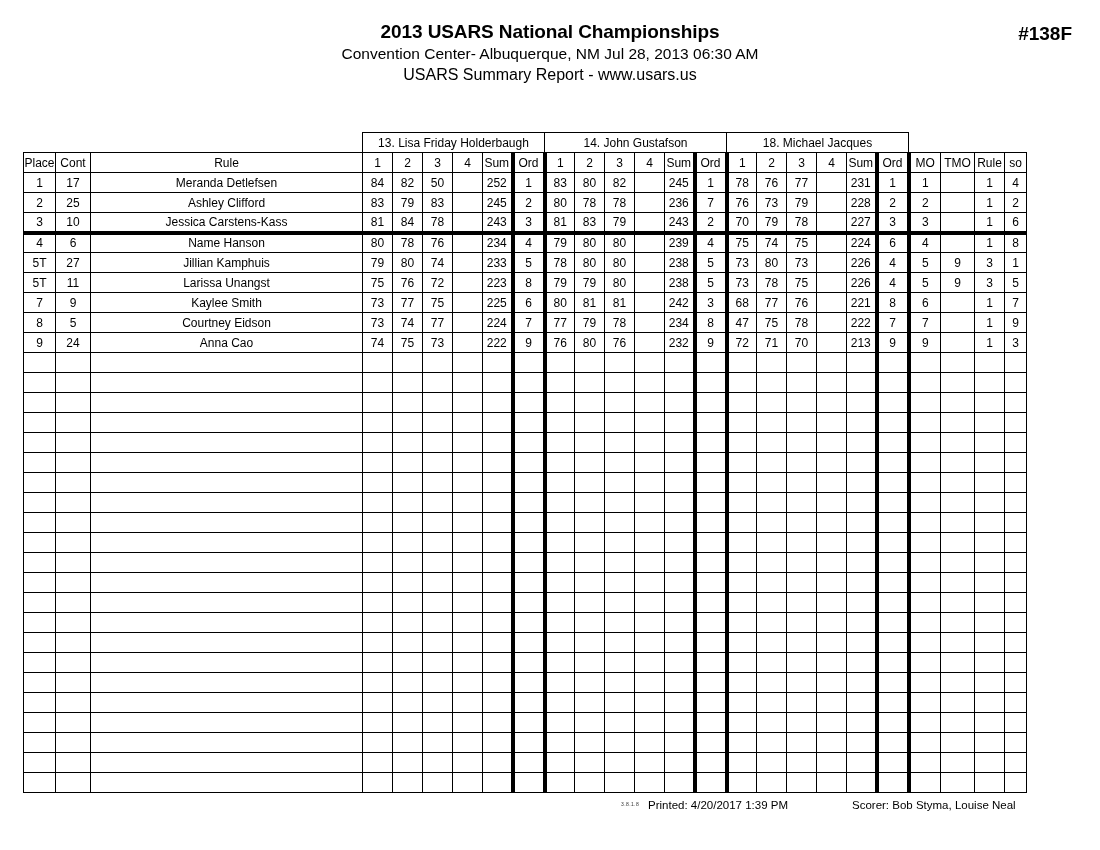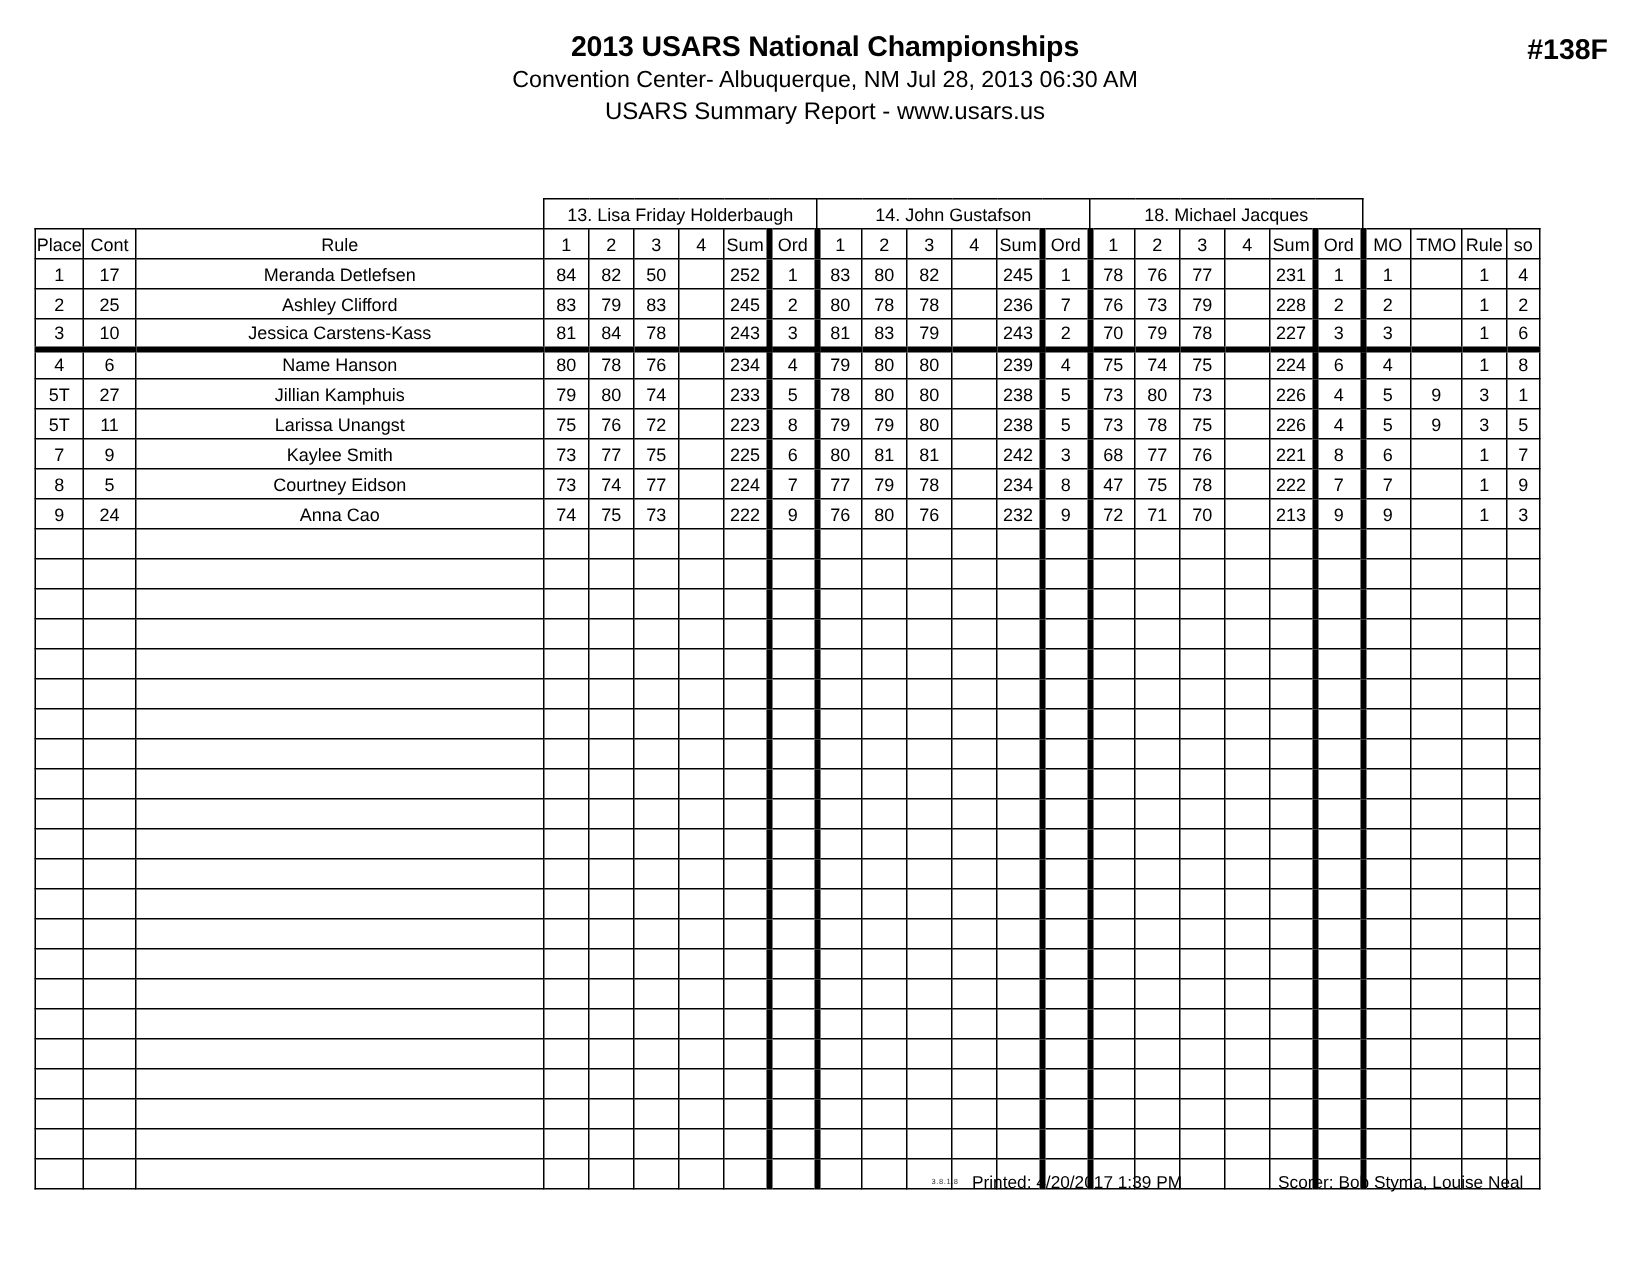--- a/index.html
+++ b/index.html
@@ -117,21 +117,21 @@
     font-size: 13px;
   }
   .cell-ord { font-weight: bold; font-size: 12.5px; }
   .row-body td { height: 20px; }
   .row-empty td { height: 20px; }
 
   
   #footer-area {
     position: absolute;
     left: 0;
-    top: 782px;
+    top: 798px;
     width: 984px;
     height: 28px;
     font-size: 11.5px;
   }
   #footer-version {
     position: absolute;
     left: 621px;
     top: 3px;
     font-size: 5px;
     letter-spacing: 0.4px;

